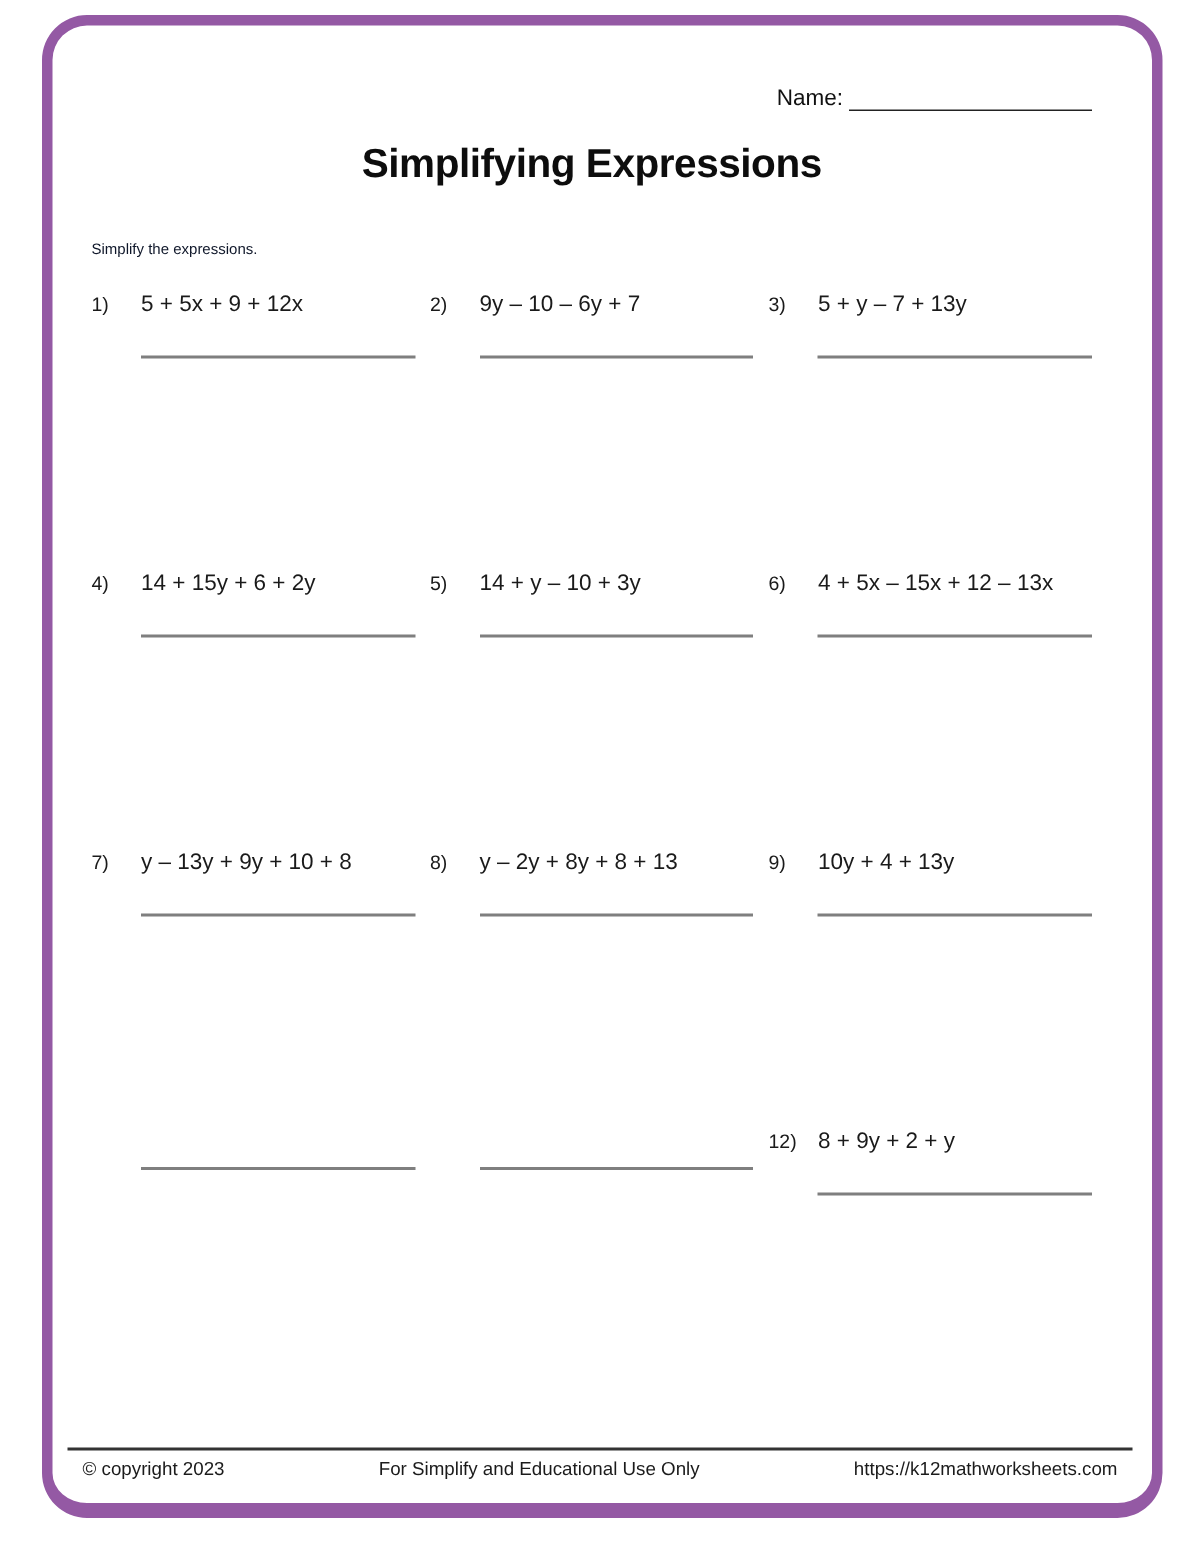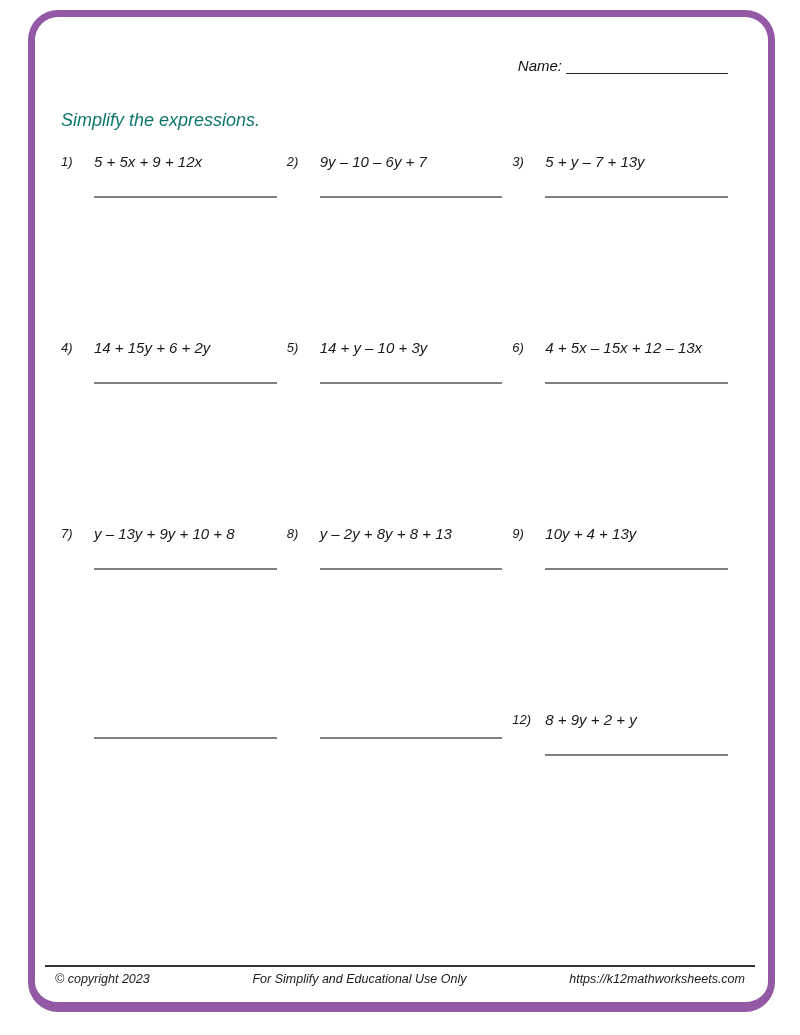--- a/index.html
+++ b/index.html
@@ -15,21 +15,20 @@
     width: 747px; height: 1002px;
     border: 7px solid #9459a4;
     border-bottom-width: 10px;
     border-radius: 30px;
     background: #ffffff;
   }
   .inner {
     height: 100%;
     padding: 40px 40px 0 26px;
     position: relative;
-    font-style: italic;
   }
   .name-row {
     display: flex;
     justify-content: flex-end;
     align-items: flex-end;
   }
   .name-label {
     font-size: 15px;
     color: #111111;
     margin-right: 4px;
@@ -43,22 +42,22 @@
   .title {
     margin-top: 20px;
     text-align: center;
     font-size: 27px;
     font-weight: 700;
     letter-spacing: -0.3px;
     color: #0d0d0d;
   }
   .instruction {
     margin-top: 36px;
-    font-size: 18px;
-    color: #0f766e;
+    font-size: 10px;
+    color: #0f172a;
   }
   .grid {
     margin-top: 20px;
     display: grid;
     grid-template-columns: repeat(3, 1fr);
     column-gap: 10px;
   }
   .cell {
     height: 186px;
     padding-top: 2px;
@@ -103,20 +102,21 @@
 <body>
 
 <div class="page">
   <div class="inner">
 
     <div class="name-row">
       <span class="name-label">Name:</span>
       <span class="name-line"></span>
     </div>
 
+    <h1 class="title">Simplifying Expressions</h1>
 
     <div class="instruction">Simplify the expressions.</div>
 
     <div class="grid">
 
       <div class="cell">
         <div class="prob">
           <span class="num">1)</span>
           <span class="expr">5 + 5x + 9 + 12x</span>
         </div>

